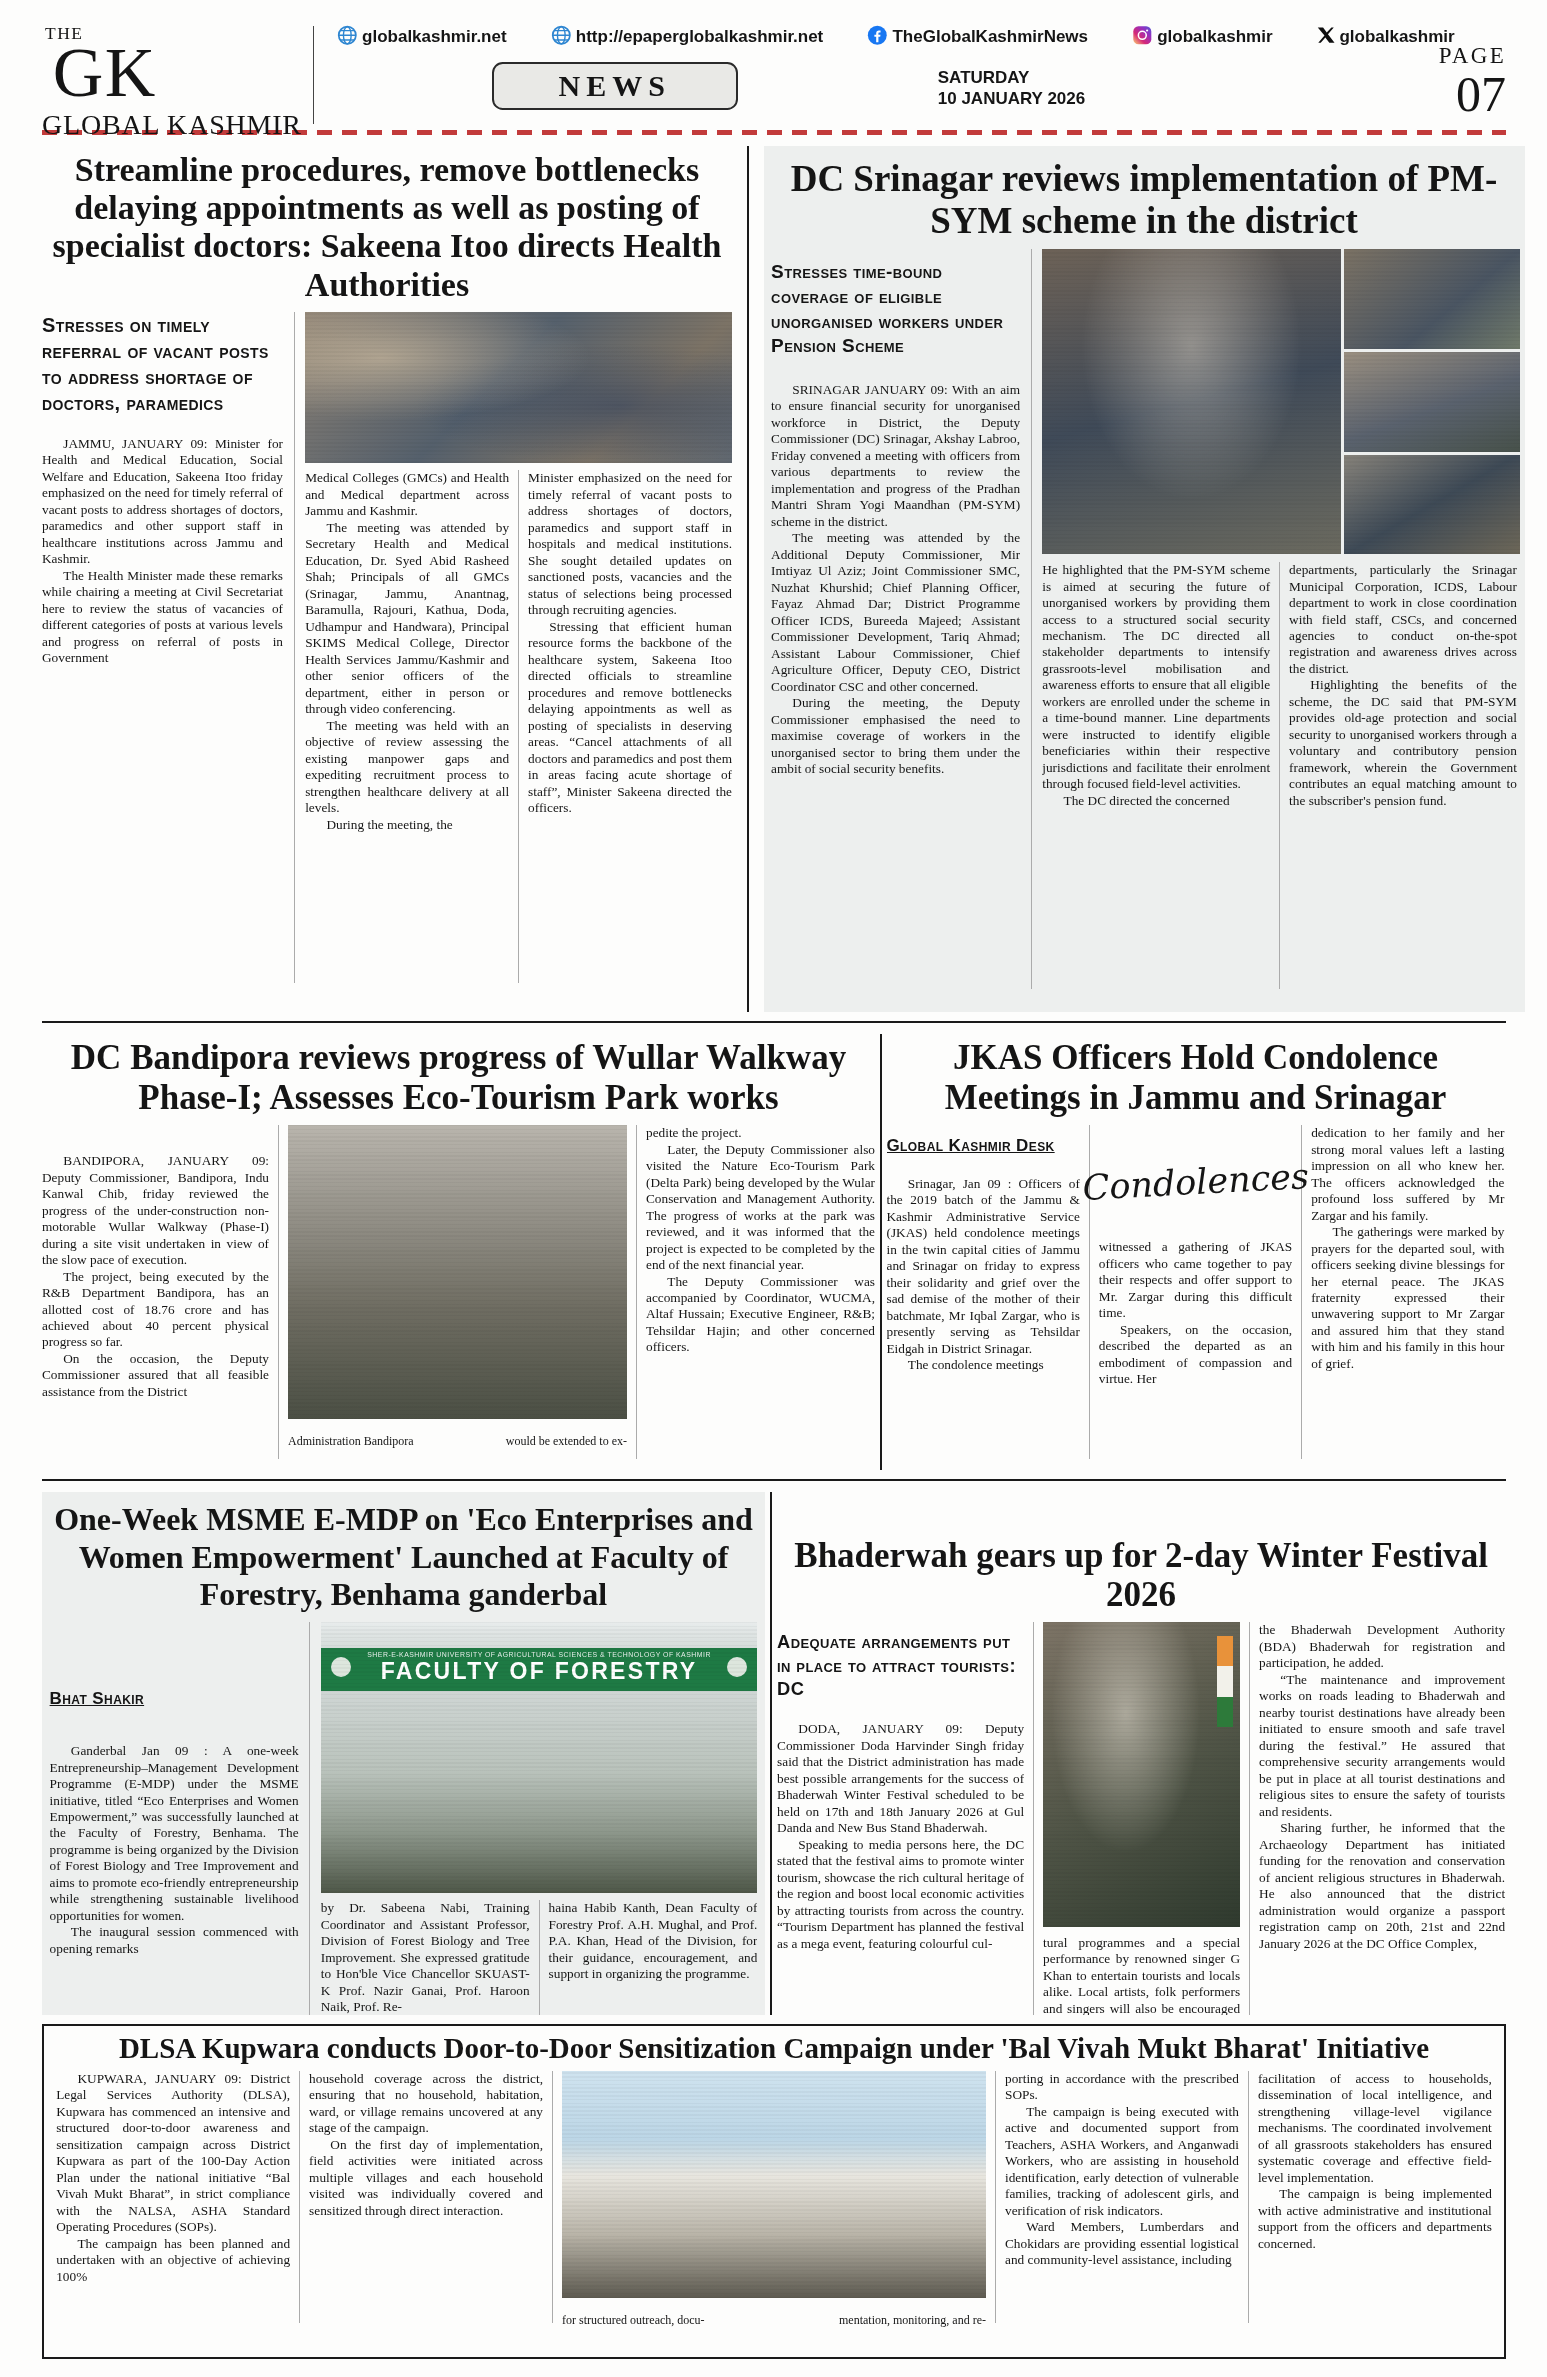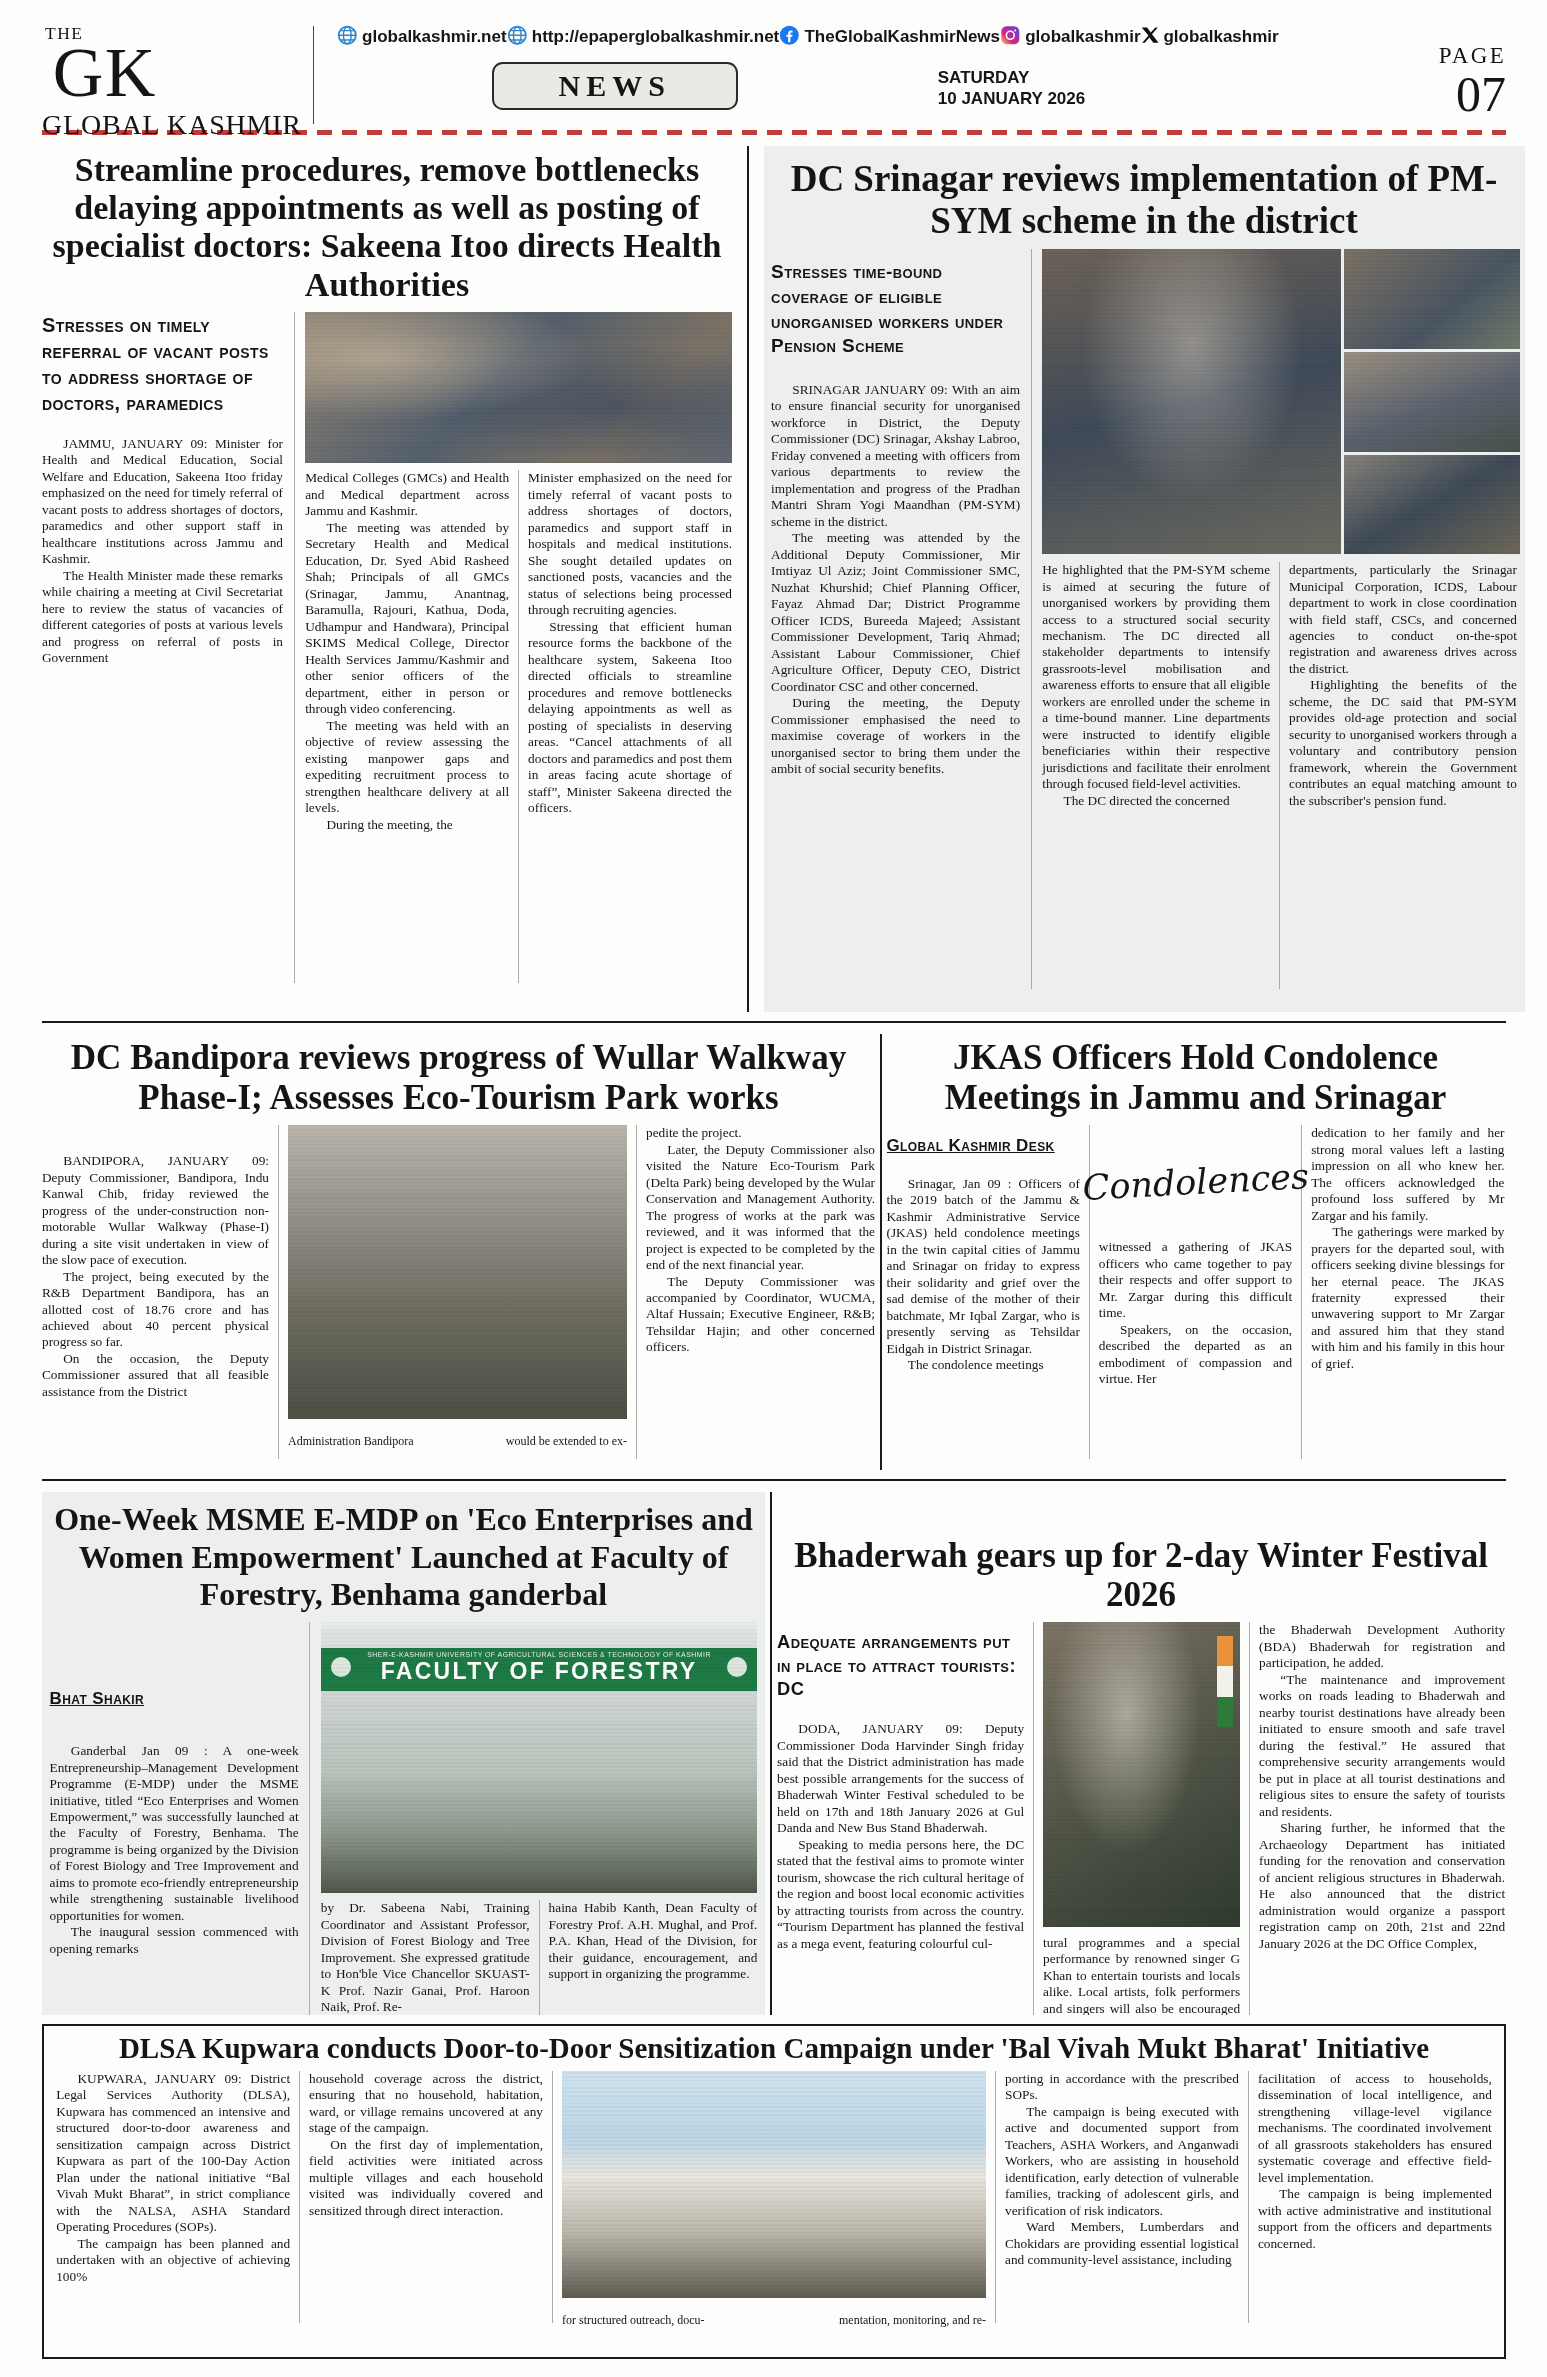--- a/index.html
+++ b/index.html
@@ -7,21 +7,21 @@
         font-family:"Liberation Serif","DejaVu Serif",serif;color:#151515;}
 
   
   header{display:flex;align-items:stretch;height:101px;padding:23px 42px 0;}
   .masthead{width:263px;flex:none;text-align:left;}
   .m-the{font-size:17.5px;letter-spacing:1.5px;margin-left:3px;}
   .m-gk{font-size:70px;line-height:.82;font-weight:400;letter-spacing:1.5px;margin-left:10.7px;}
   .m-name{font-size:28px;letter-spacing:0.8px;margin-top:7.6px;white-space:nowrap;}
   .mast-rule{width:1.5px;background:#444;margin:3px 13.7px 0 7.6px;flex:none;}
   .head-right{flex:1;display:flex;flex-direction:column;}
-  .social-row{display:flex;align-items:center;padding:1.5px 0 0 9.1px;
+  .social-row{display:flex;align-items:center;gap:44px;padding:1.5px 0 0 9.1px;
               font-family:"Liberation Sans","DejaVu Sans",sans-serif;font-weight:700;font-size:17px;}
   .social-item{display:flex;align-items:center;gap:4.6px;white-space:nowrap;}
   .head-row2{position:relative;flex:1;}
   .news-box{position:absolute;left:164px;top:12.2px;width:242px;height:44px;border:2.3px solid #2a2a2a;border-radius:10.7px;
             background:#e9e9e6;display:flex;align-items:center;justify-content:center;
             font-size:30px;font-weight:700;letter-spacing:6.1px;}
   .date-block{position:absolute;left:610px;top:17px;font-family:"Liberation Sans","DejaVu Sans",sans-serif;
               font-weight:700;font-size:17px;line-height:1.25;}
   .page-block{position:absolute;right:0;top:-6.1px;text-align:right;}
   .p-word{font-size:23px;letter-spacing:2.3px;line-height:1;}

